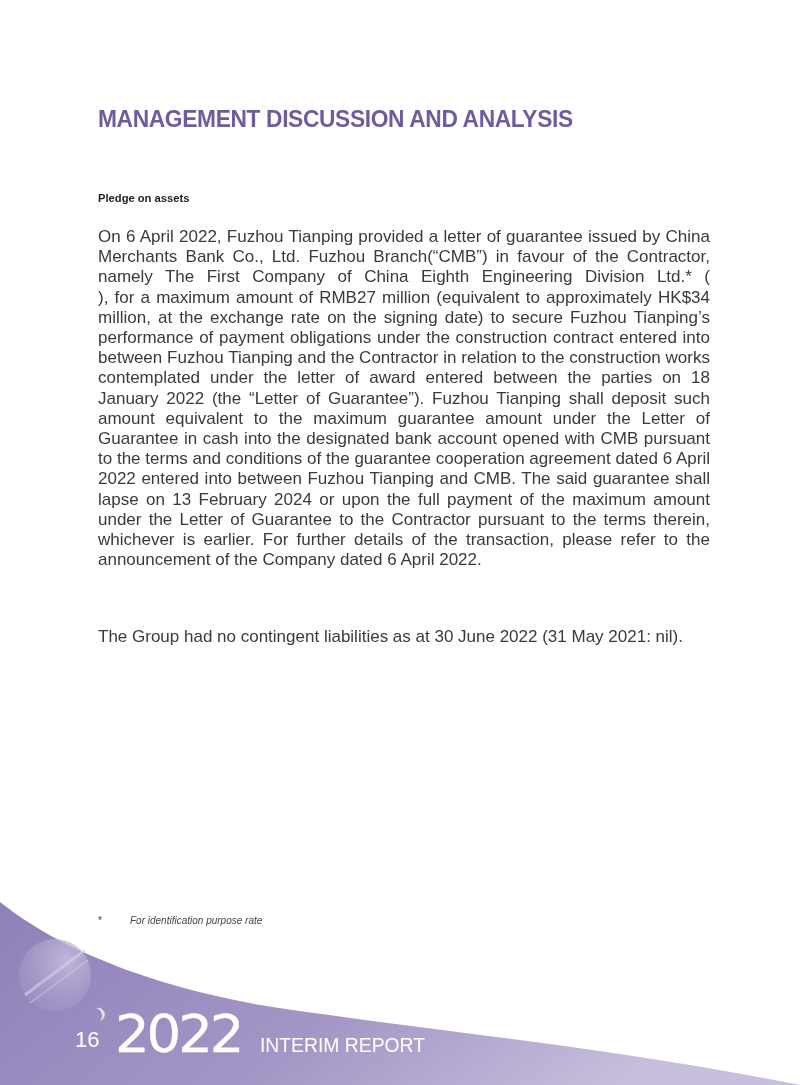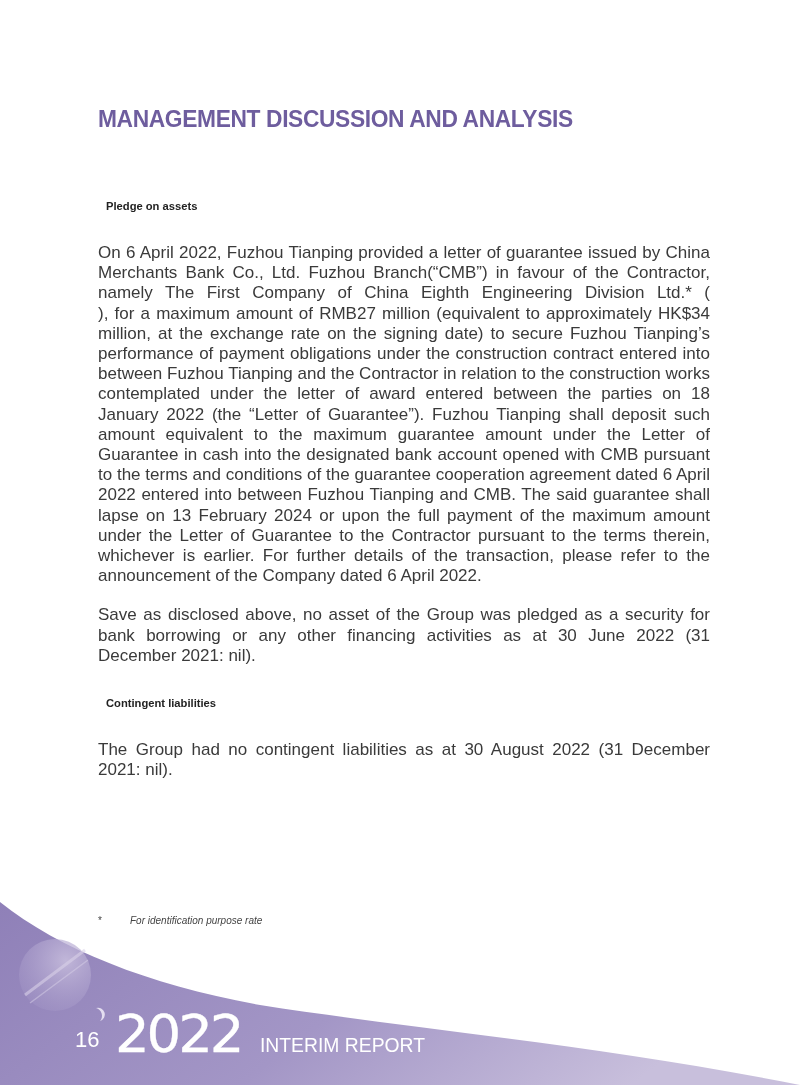--- a/index.html
+++ b/index.html
@@ -9,21 +9,21 @@
       font-family: "Liberation Sans", sans-serif;
     }
     .title {
       position: absolute; left: 98px; top: 105px;
       font-family: "Liberation Sans", sans-serif;
       font-weight: bold; font-size: 24.5px; letter-spacing: -0.4px;
       color: #6e5d9e; transform: scaleX(0.93); transform-origin: left top;
       white-space: nowrap;
     }
     .content { position: absolute; left: 98px; top: 188px; width: 612px; }
-    .heading { font-weight: bold; font-size: 11.2px; color: #222; margin: 8px; line-height: 20px; }
+    .heading { font-weight: bold; font-size: 11.2px; color: #222; margin: 0; line-height: 20px; }
     .para {
       font-size: 17px; line-height: 20.2px; color: #3a3a3a; margin: 0;
       text-align: justify; text-align-last: left;
     }
     .gap-h { height: 19px; }
     .gap-p { height: 19px; }
     .footnote {
       position: absolute; left: 98px; top: 915px; font-size: 10px; color: #444;
       font-style: italic; display: flex; z-index: 3;
     }
@@ -49,25 +49,23 @@
 </head>
 <body>
 
 <div class="title">MANAGEMENT DISCUSSION AND ANALYSIS</div>
 
 <div class="content">
   <p class="heading">Pledge on assets</p>
   <div class="gap-h"></div>
   <p class="para" style="white-space: pre-wrap;">On 6 April 2022, Fuzhou Tianping provided a letter of guarantee issued by China Merchants Bank Co., Ltd. Fuzhou Branch(“CMB”) in favour of the Contractor, namely The First Company of China Eighth Engineering Division Ltd.* (                              ), for a maximum amount of RMB27 million (equivalent to approximately HK$34 million, at the exchange rate on the signing date) to secure Fuzhou Tianping’s performance of payment obligations under the construction contract entered into between Fuzhou Tianping and the Contractor in relation to the construction works contemplated under the letter of award entered between the parties on 18 January 2022 (the “Letter of Guarantee”). Fuzhou Tianping shall deposit such amount equivalent to the maximum guarantee amount under the Letter of Guarantee in cash into the designated bank account opened with CMB pursuant to the terms and conditions of the guarantee cooperation agreement dated 6 April 2022 entered into between Fuzhou Tianping and CMB. The said guarantee shall lapse on 13 February 2024 or upon the full payment of the maximum amount under the Letter of Guarantee to the Contractor pursuant to the terms therein, whichever is earlier. For further details of the transaction, please refer to the announcement of the Company dated 6 April 2022.</p>
   <div class="gap-p"></div>
-  <p class="para">Save as disclosed above, no asset of the Group was pledged as a security for bank borrowing or any other financing activities as at 30 June 2022 (31 December 2021: nil).</p>
   <div class="gap-p"></div>
-  <p class="heading">Contingent liabilities</p>
   <div class="gap-h"></div>
-  <p class="para">The Group had no contingent liabilities as at 30 August 2022 (31 December 2021: nil).</p>
+  <p class="para">The Group had no contingent liabilities as at 30 June 2022 (31 May 2021: nil).</p>
 </div>
 
 <div class="footnote">
   <span class="mark">*</span>
   <span>For identification purpose rate</span>
 </div>
 
 <svg class="band" viewBox="0 0 800 1085" width="800" height="1085">
   <defs>
     <linearGradient id="bandGrad" x1="0" y1="0" x2="1" y2="0.3">

